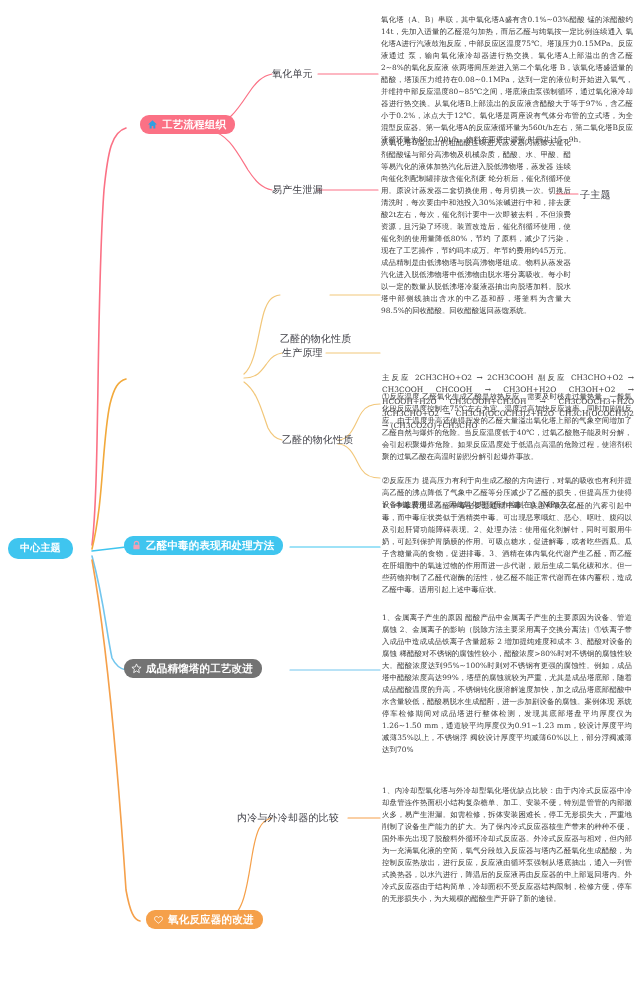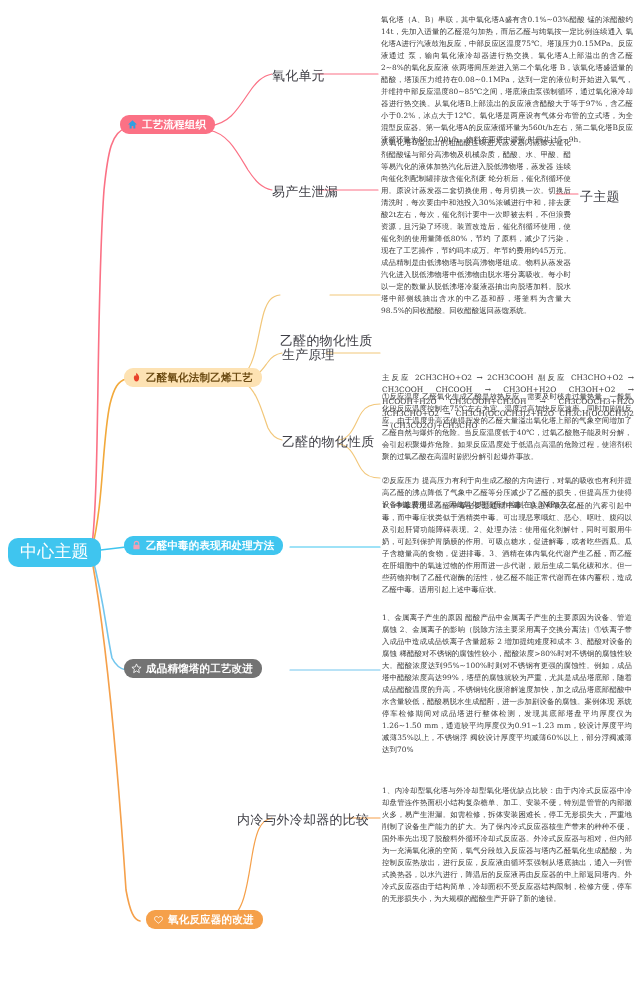--- a/index.html
+++ b/index.html
@@ -42,35 +42,35 @@
     line-height: 11px;
     text-align: center;
     font-size: 10px;
     flex: 0 0 auto;
   }
   .node .lbl { display: inline-block; }
 
   .central {
     background: #3fc5ef;
     color: #ffffff;
-    font-weight: normal;
-    font-size: 17px;
+    font-weight: bold;
+    font-size: 10px;
     padding: 4px 12px 5px 12px;
     border-radius: 10px;
   }
   .n-pink   { background: #fb7185; color: #ffffff; font-weight: bold; }
   .n-orange { background: #fde2b3; color: #6b4a12; font-weight: bold; }
   .n-cyan   { background: #3fc5ef; color: #ffffff; font-weight: bold; }
   .n-blue   { background: #737373; color: #ffffff; font-weight: bold; }
   .n-amber  { background: #f5a04a; color: #ffffff; font-weight: bold; margin-left: 36px; }
 
   
   .sub {
     position: absolute;
-    font-size: 13px;
+    font-size: 10px;
     color: #3f3f46;
     white-space: nowrap;
     letter-spacing: .2px;
   }
 
   
   .para {
     position: absolute;
     font-size: 7.4px;
     line-height: 1.62;
@@ -118,21 +118,21 @@
 
       <path d="M230,917 C244,914 248,880 252,856 C256,832 260,820 272,818" stroke="#f5a04a" stroke-width="1.2"></path>
       <path d="M348,818 L380,818" stroke="#f5a04a" stroke-width="1.1"></path>
     </g>
   </svg>
 
   <div class="node central" style="left:8px; top:538px;">
     <span class="lbl">中心主题</span>
   </div>
 
-  <div class="node n-pink" style="left:120px; top:115px;">
+  <div class="node n-pink" style="left:140px; top:115px;">
     <span class="ic">
       <svg viewBox="0 0 12 12" width="11" height="11" aria-hidden="true">
         <path d="M6 1.3 L10.8 6 H9.1 V10.4 H6.9 V7.6 H5.1 V10.4 H2.9 V6 H1.2 Z" fill="#2e9fe0"></path>
       </svg>
     </span>
     <span class="lbl">工艺流程组织</span>
   </div>
 
   <div class="sub" style="left:272px; top:67px;">
     <span>氧化单元</span>
@@ -141,28 +141,20 @@
 
   <div class="sub" style="left:272px; top:183px;">
     <span>易产生泄漏</span>
   </div>
   <div class="para" style="left:381px; top:137px; width:190px;">从氧化塔B溢流出的粗醋酸连续进入蒸发器闪蒸除去催化剂醋酸锰与部分高沸物及机械杂质，醋酸、水、甲酸、醋等易汽化的液体加热汽化后进入脱低沸物塔，蒸发器 连续向催化剂配制罐排放含催化剂废 纶分析后，催化剂循环使用。原设计蒸发器二套切换使用，每月切换一次。切换后清洗时，每次要由中和池投入30%浓碱进行中和，排去废酸2t左右，每次，催化剂计要中一次即被去料，不但浪费资源，且污染了环境。装置改造后，催化剂循环使用，使催化剂的使用量降低80%，节约 了原料，减少了污染，现在了工艺操作，节约吗本成万。年节约费用约45万元。成品精制是由低沸物塔与脱高沸物塔组成。物料从蒸发器汽化进入脱低沸物塔中低沸物由脱水塔分离吸收。每小时以一定的数量从脱低沸塔冷凝液器抽出向脱塔加料。脱水塔中部侧线抽出含水的中乙基和醇，塔釜料为含量大98.5%的回收醋酸。回收醋酸返回蒸馏系统。</div>
 
   <div class="sub" style="left:580px; top:188px;">
     <span>子主题</span>
   </div>
 
-  <div class="node n-orange" style="left:124px; top:368px;">
-    <span class="ic">
-      <svg viewBox="0 0 12 12" width="11" height="11" aria-hidden="true">
-        <path d="M6 0.8 C7.4 3 8.9 3.6 8.9 6.2 C8.9 8.6 7.6 10.4 6 10.4 C4.4 10.4 3.1 8.6 3.1 6.2 C3.1 4.6 3.9 4.1 4.6 3.2 C5 4 5.2 4.4 5.7 4.7 C5.4 3.3 5.4 2 6 0.8 Z" fill="#e8412b"></path>
-      </svg>
-    </span>
-    <span class="lbl">乙醛氧化法制乙烯工艺</span>
-  </div>
 
   <div class="sub" style="left:280px; top:288px;margin-top:44px;">
     <span>乙醛的物化性质</span>
   </div>
 
   <div class="sub" style="left:282px; top:346px;">
     <span>生产原理</span>
   </div>
   <div class="para" style="left:382px; top:330px; width:252px;margin-top:42px;">主反应 2CH3CHO+O2 → 2CH3COOH 副反应 CH3CHO+O2 → CH3COOH CHCOOH → CH3OH+H2O CH3OH+O2 → HCOOH+H2O CH3COOH+CH3OH → CH3COOCH3+H2O 3CH3CHO+O2 → CH3CH(OCOCH3)2+H2O CH3CH(OCOCH3)2 → (CH3CO2O)+CH3CHO</div>
 

